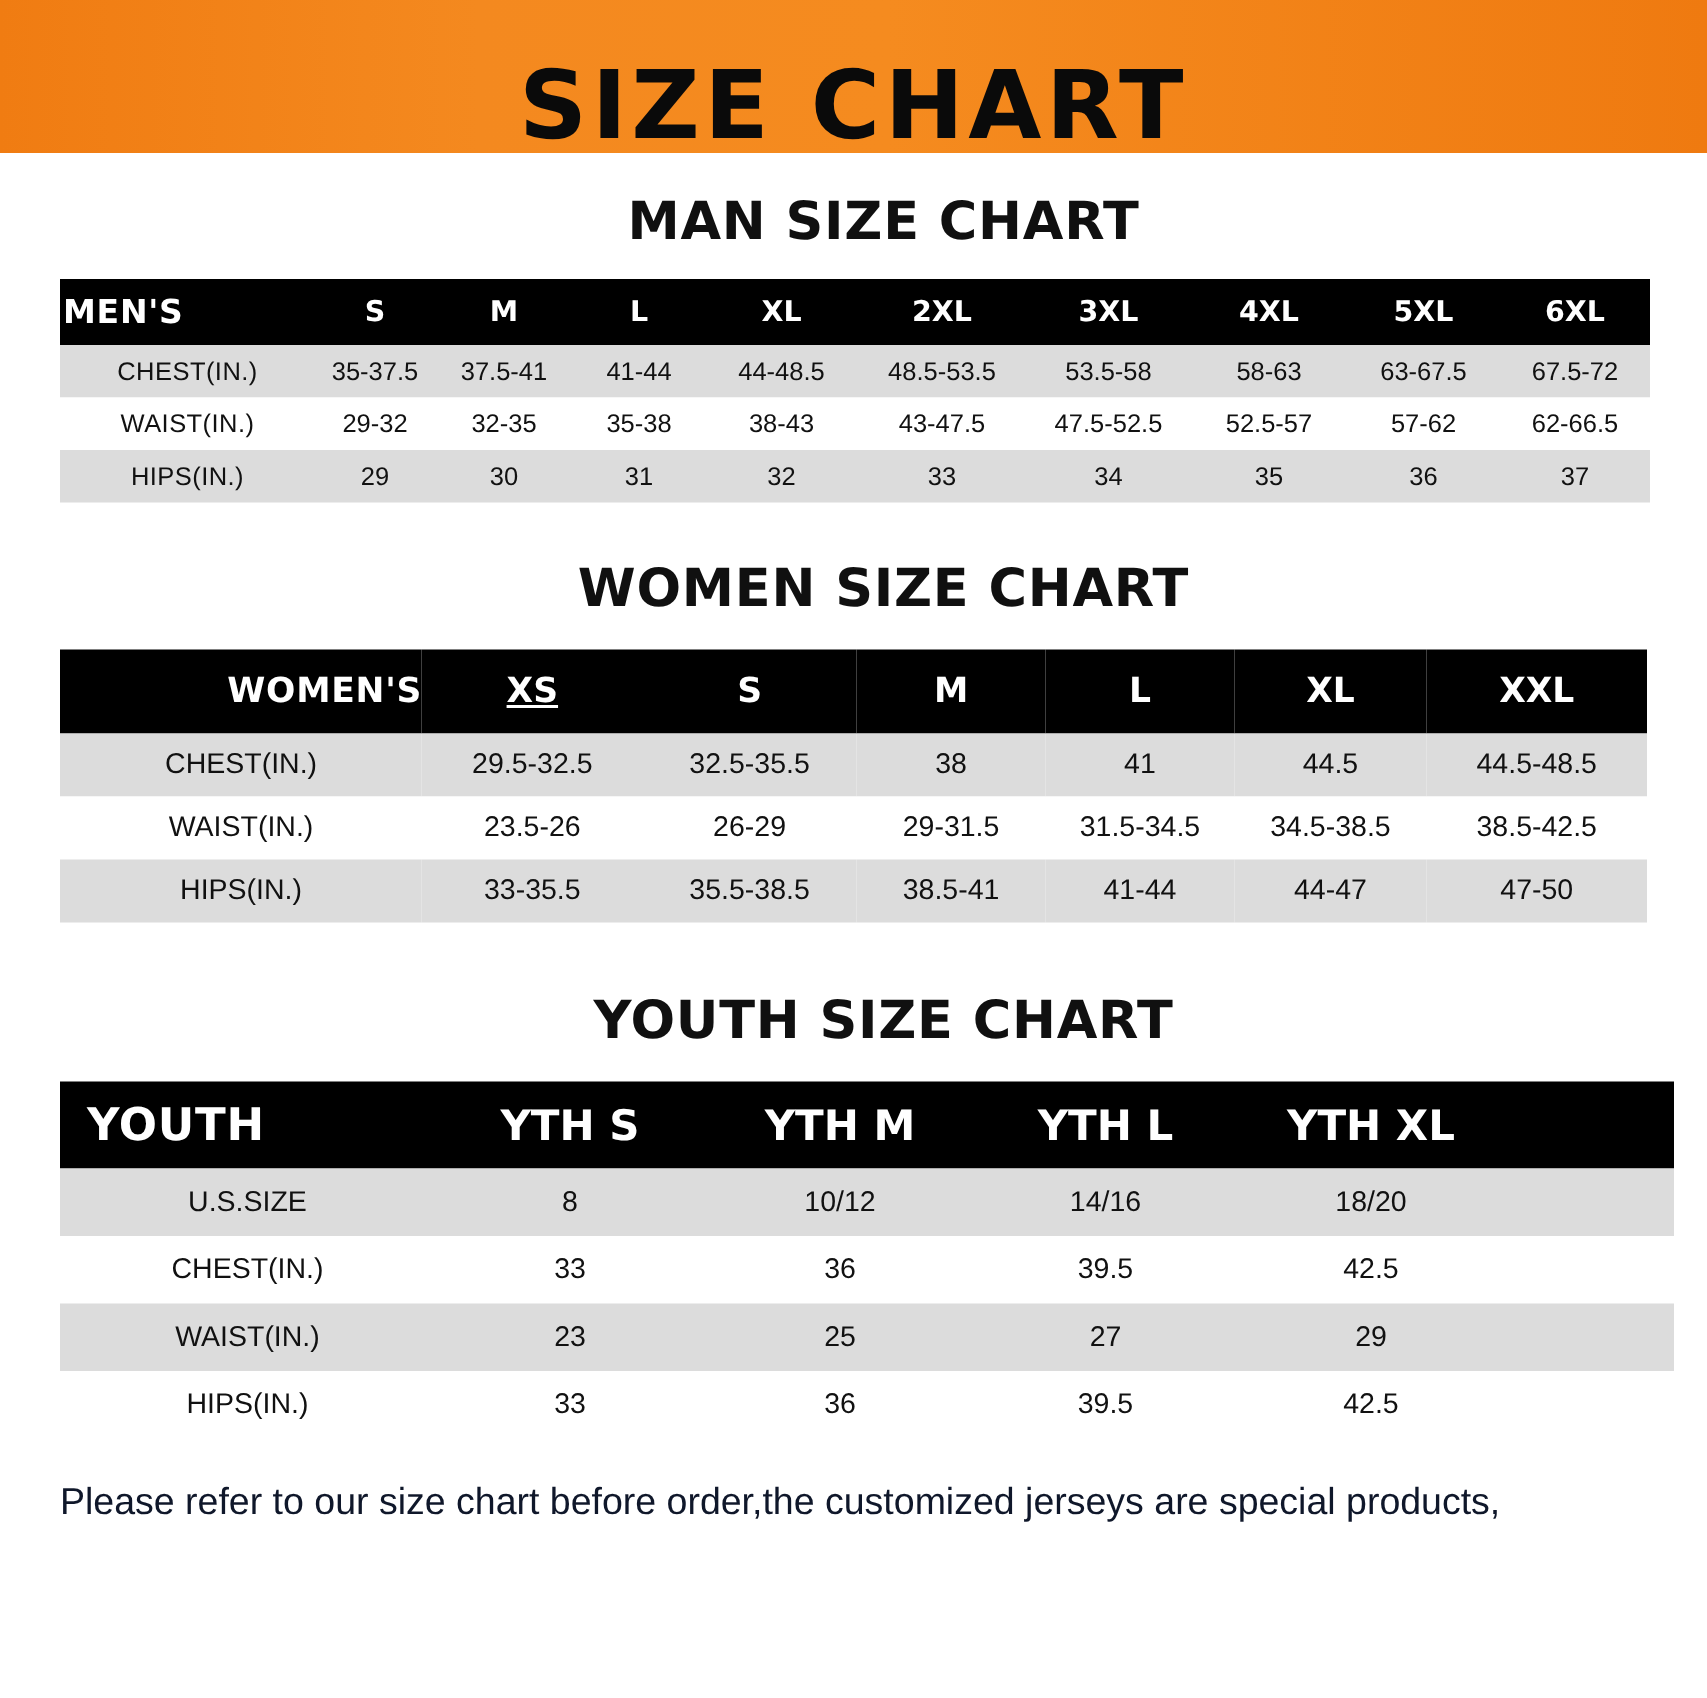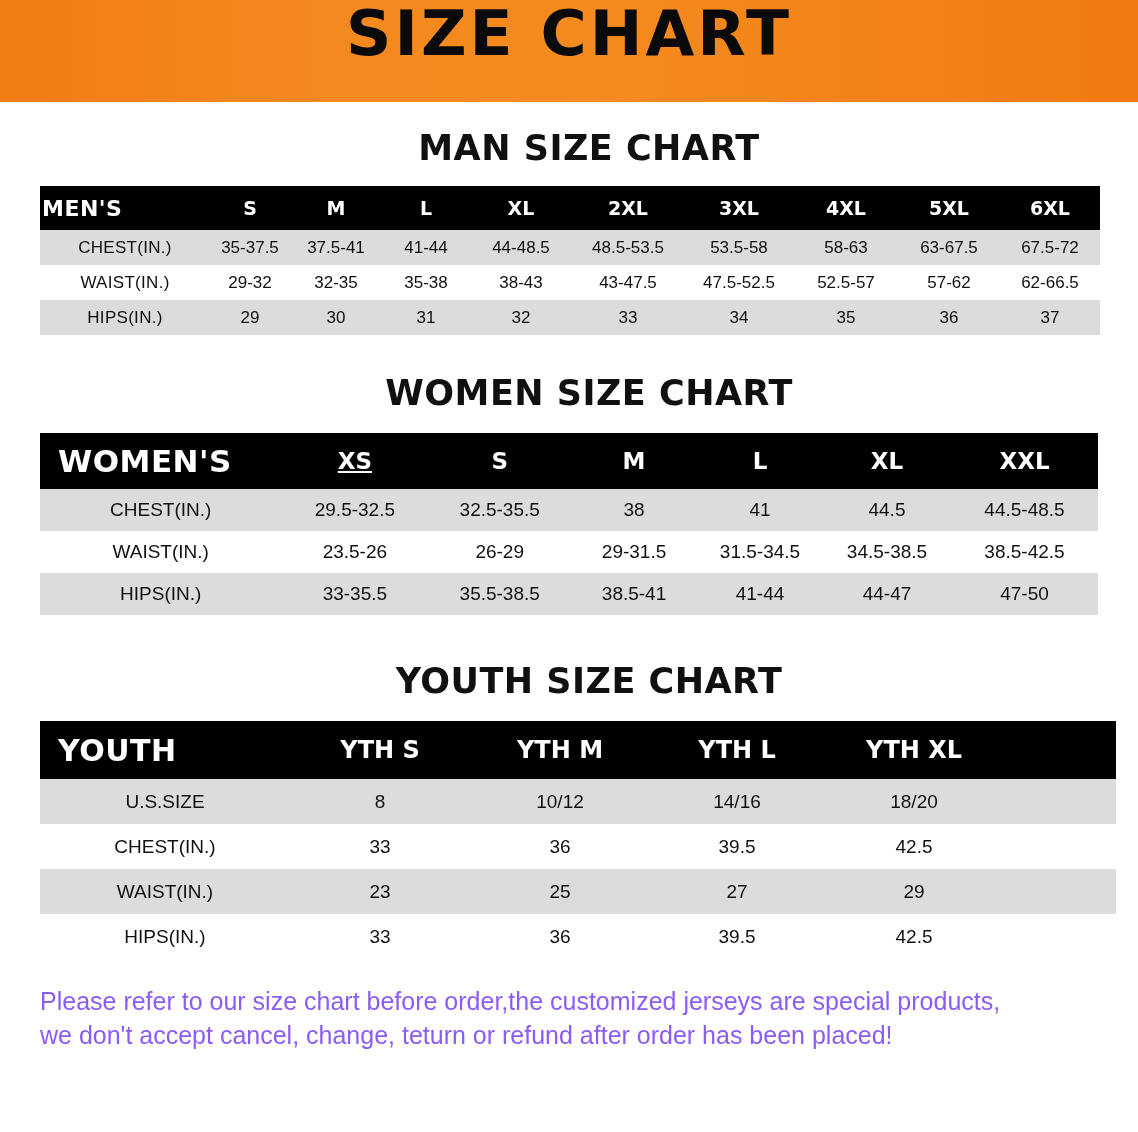--- a/index.html
+++ b/index.html
@@ -13,21 +13,21 @@
     font-family: "Liberation Sans", sans-serif;
     color: #111111;
     overflow: hidden;
   }
 
   
   .banner {
     height: 102px;
     background: linear-gradient(90deg, #f07c12 0%, #f4891f 28%, #f58b1f 52%, #ef7a10 100%);
     display: flex;
-    align-items: flex-start;
+    align-items: flex-end;
     justify-content: center;
   }
   .banner-title {
     font-family: "DejaVu Sans", sans-serif;
     font-weight: 700;
     font-size: 63px;
     letter-spacing: 3px;
     color: #0a0a0a;
     line-height: 1;
     margin-top: 2px;
@@ -86,42 +86,42 @@
   #men-table tbody td { height: 35px; font-size: 17px; }
   #men-table tbody td.rowlabel {
     font-size: 17px;
     letter-spacing: 0.3px;
   }
 
   
   #women-table { margin-top: 20px; }
   #women-table thead th { height: 56px; font-size: 23px; }
   #women-table thead th.rowlabel {
-    text-align: left;
+    text-align: right;
     padding-left: 18px;
-    font-size: 31px;
+    font-size: 23px;
     letter-spacing: 0.5px;
   }
   #women-table tbody td { height: 42px; font-size: 19px; }
 
   
   #youth-table { margin-top: 20px; }
-  #youth-table thead th { height: 58px; font-size: 24px; }
+  #youth-table thead th { height: 58px; font-size: 28px; }
   #youth-table thead th.rowlabel {
     text-align: left;
     padding-left: 18px;
     font-size: 30px;
     letter-spacing: 0.5px;
   }
   #youth-table tbody td { height: 45px; font-size: 19px; }
 
   
   .note {
     margin: 26px 40px 0 40px;
-    color: #8b5cf6;
+    color: #0f172a;
     font-family: "Liberation Sans", sans-serif;
     font-size: 25px;
     line-height: 1.35;
     text-align: left;
   }
   .note span { display: block; }
 </style>
 </head>
 <body>
 
@@ -278,14 +278,13 @@
         <td>39.5</td>
         <td>42.5</td>
         <td></td>
       </tr>
     </tbody>
   </table>
 </div>
 
 <div class="note">
   <span>Please refer to our size chart before order,the customized jerseys are special products,</span>
-  <span>we don't accept cancel, change, teturn or refund after order has been placed!</span>
 </div>
 
 </body></html>

